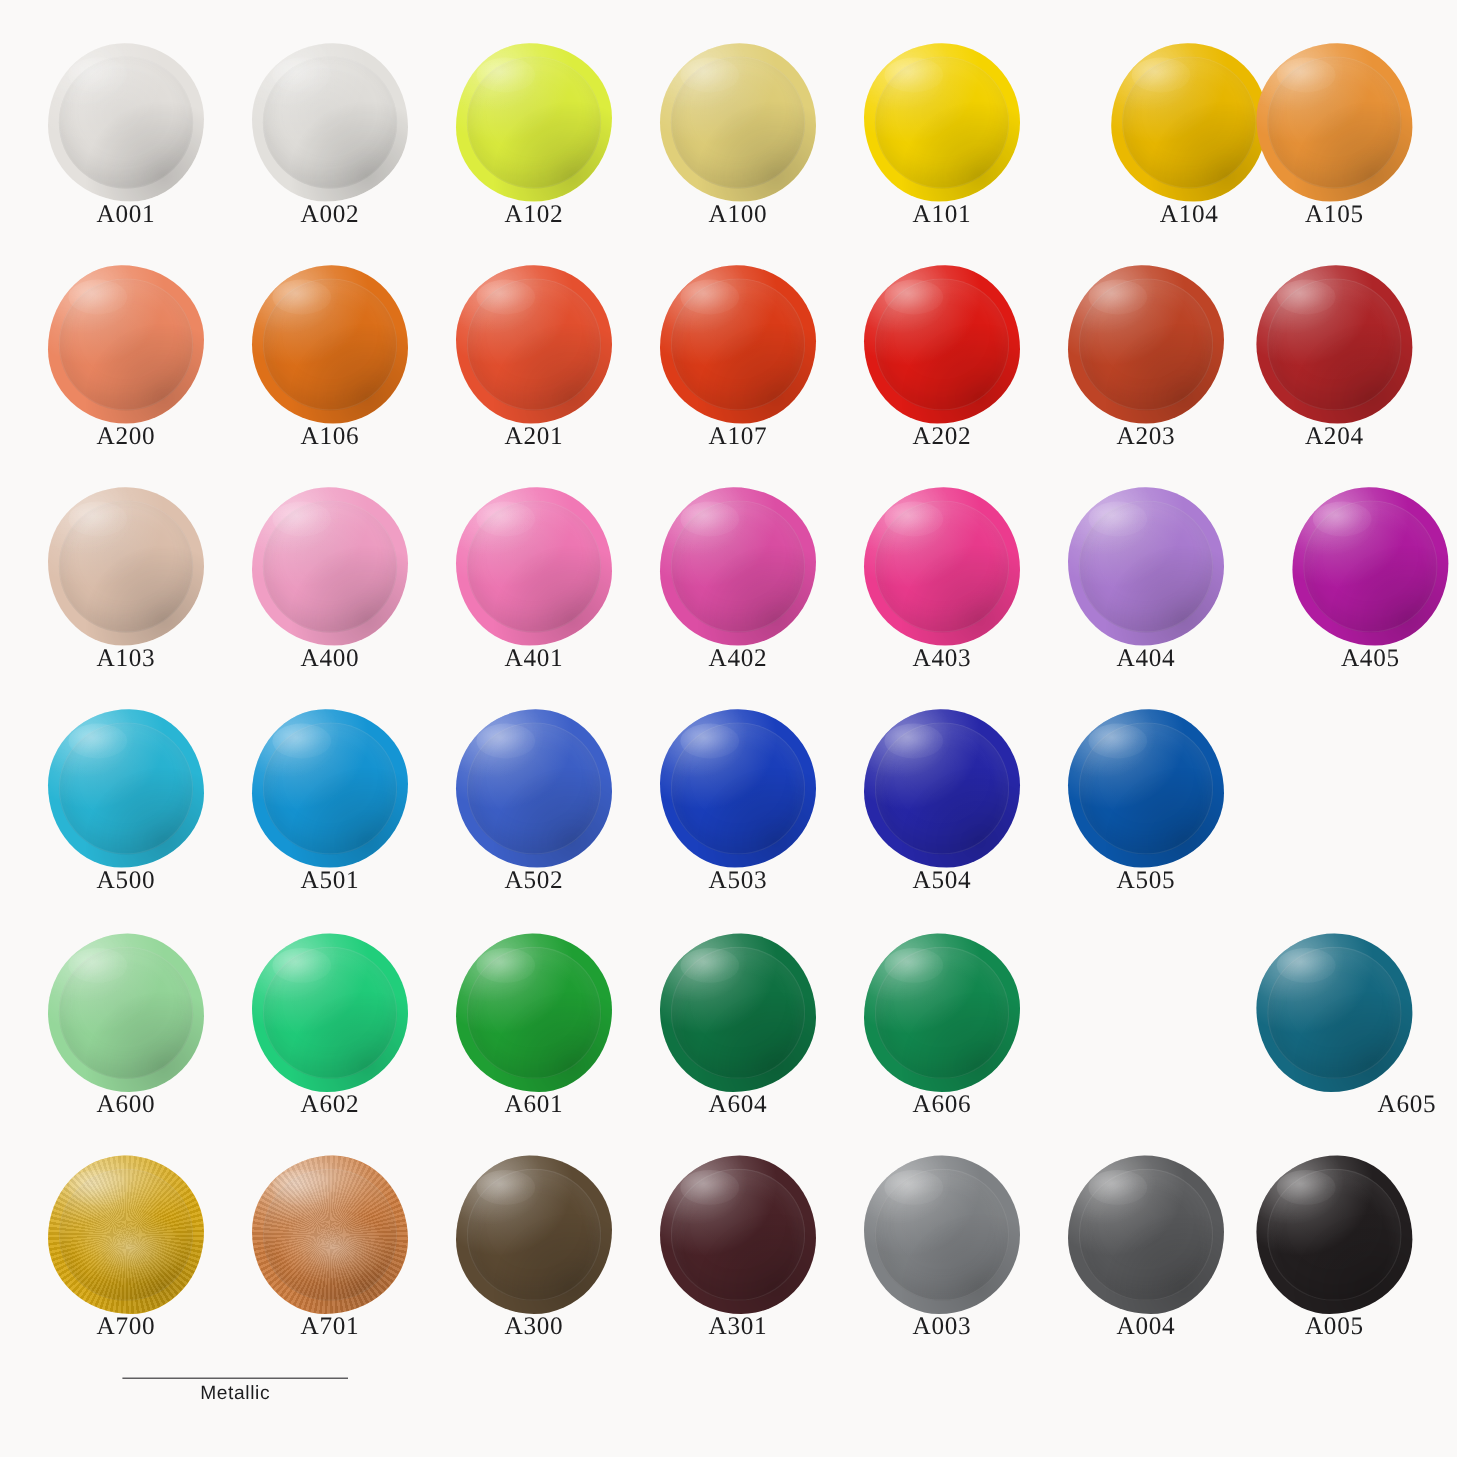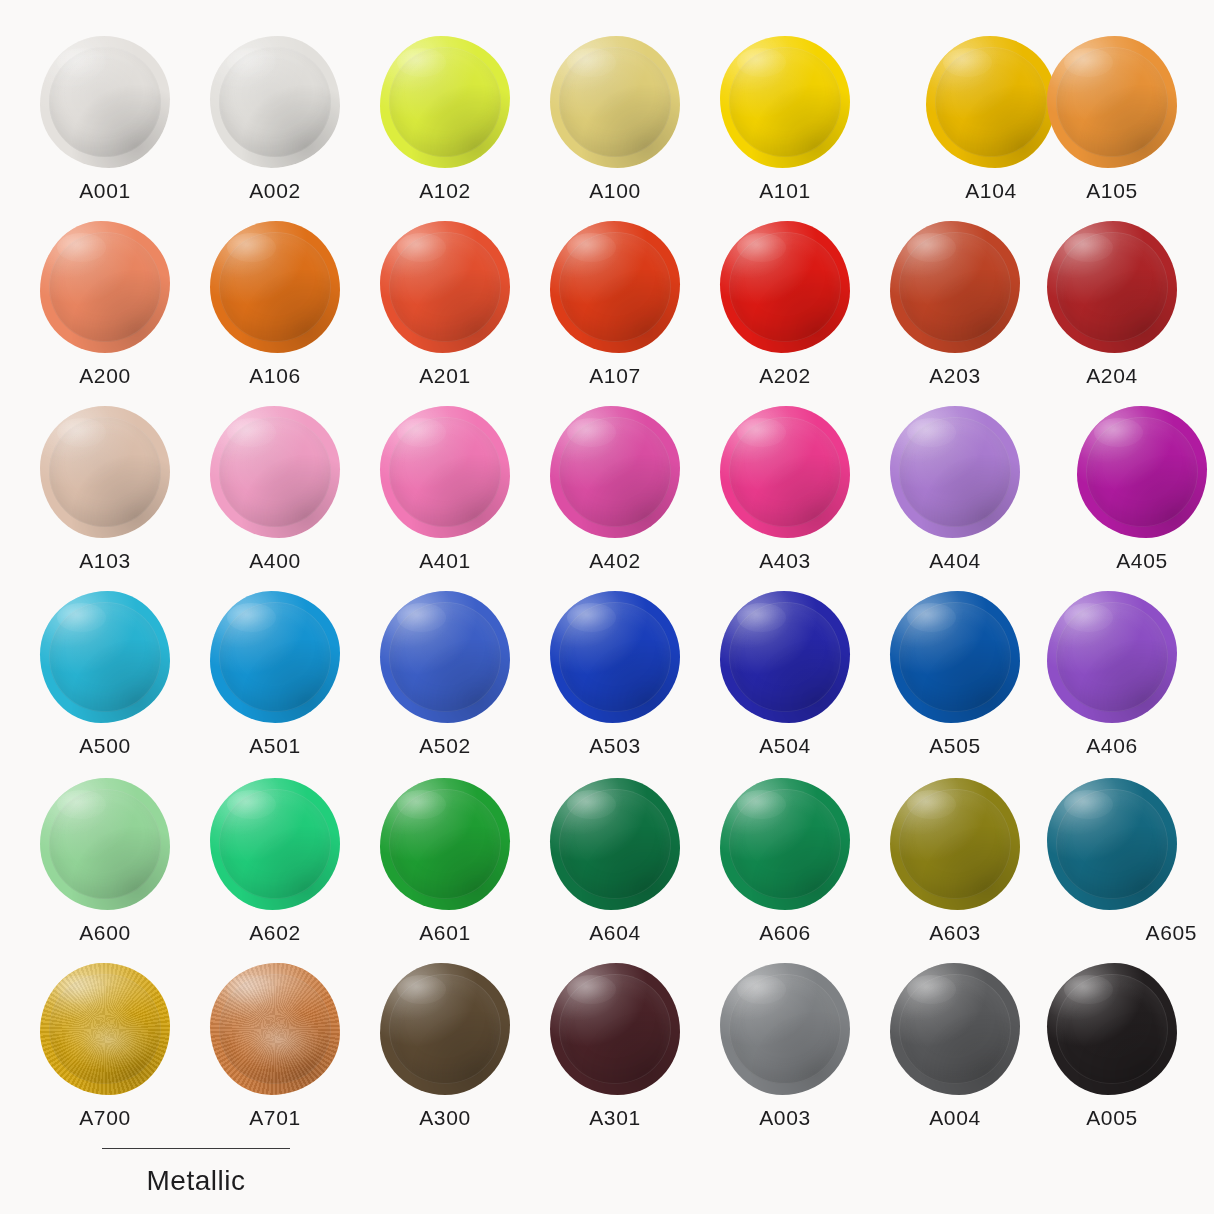--- a/index.html
+++ b/index.html
@@ -141,46 +141,45 @@
       radial-gradient(ellipse 70% 44% at 48% 14%,
         rgba(255,255,255,0.28) 0%,
         rgba(255,255,255,0.00) 70%),
       repeating-conic-gradient(from 0deg at 50% 50%,
         rgba(255,255,255,0.085) 0deg 2deg,
         rgba(0,0,0,0.07) 2deg 4deg);
     pointer-events: none;
   }
 
   .swatch-label {
-    margin-top: 12px;
     font-size: 21px;
     letter-spacing: 0.6px;
     color: #1d1d1f;
-    font-family: Liberation Sans, sans-serif;
+    font-family: Liberation Serif, serif;
     line-height: 1;
     white-space: nowrap;
   }
 
   
   .metallic-note {
     position: absolute;
     left: 96px;
     top: 1148px;
     width: 200px;
     text-align: center;
   }
   .metallic-rule {
     width: 188px;
     height: 1px;
     background: #3a3a3c;
     margin: 0 auto;
   }
   .metallic-text {
-    margin-top: 18px;
-    font-size: 28px;
+    margin-top: 5px;
+    font-size: 16px;
     letter-spacing: 0.5px;
     color: #1d1d1f;
     line-height: 1;
   }
 </style>
 </head>
 <body>
 
 <div id="chart-root">
   <div class="swatch-grid" id="swatch-grid">
@@ -420,29 +419,20 @@
       </div>
       <div class="swatch-cell" style="left: 870px; top: 591px;">
         <div class="blob-wrap">
           <div class="blob" style="--c: #0b56a8; border-radius: 52% 48% 53% 47% / 48% 53% 47% 52%;">
             <div class="blob-shade" style="border-radius: 52% 48% 53% 47% / 48% 53% 47% 52%;"></div>
             <div class="blob-gloss"></div>
           </div>
         </div>
         <div class="swatch-label">A505</div>
       </div>
-      <div class="swatch-cell" style="left: 1027px; top: 591px;">
-        <div class="blob-wrap">
-          <div class="blob" style="--c: #8e4fc6; border-radius: 47% 53% 50% 50% / 53% 47%;">
-            <div class="blob-shade" style="border-radius: 47% 53% 50% 50% / 53% 47%;"></div>
-            <div class="blob-gloss"></div>
-          </div>
-        </div>
-        <div class="swatch-label">A406</div>
-      </div>
       <div class="swatch-cell" style="left: 20px; top: 778px;">
         <div class="blob-wrap">
           <div class="blob" style="--c: #95d79a; border-radius: 51% 49% 48% 52% / 50% 52% 48% 50%;">
             <div class="blob-shade" style="border-radius: 51% 49% 48% 52% / 50% 52% 48% 50%;"></div>
             <div class="blob-gloss"></div>
           </div>
         </div>
         <div class="swatch-label">A600</div>
       </div>
       <div class="swatch-cell" style="left: 190px; top: 778px;">
@@ -473,29 +463,20 @@
         <div class="swatch-label">A604</div>
       </div>
       <div class="swatch-cell" style="left: 700px; top: 778px;">
         <div class="blob-wrap">
           <div class="blob" style="--c: #12894f; border-radius: 47% 53% 50% 50% / 53% 47%;">
             <div class="blob-shade" style="border-radius: 47% 53% 50% 50% / 53% 47%;"></div>
             <div class="blob-gloss"></div>
           </div>
         </div>
         <div class="swatch-label">A606</div>
-      </div>
-      <div class="swatch-cell" style="left: 870px; top: 778px;">
-        <div class="blob-wrap">
-          <div class="blob" style="--c: #8b8016; border-radius: 51% 49% 48% 52% / 50% 52% 48% 50%;">
-            <div class="blob-shade" style="border-radius: 51% 49% 48% 52% / 50% 52% 48% 50%;"></div>
-            <div class="blob-gloss"></div>
-          </div>
-        </div>
-        <div class="swatch-label">A603</div>
       </div>
       <div class="swatch-cell" style="left: 1027px; top: 778px; text-align: right;">
         <div class="blob-wrap">
           <div class="blob" style="--c: #156981; border-radius: 50% 50% 52% 48% / 47% 50% 50% 53%;">
             <div class="blob-shade" style="border-radius: 50% 50% 52% 48% / 47% 50% 50% 53%;"></div>
             <div class="blob-gloss"></div>
           </div>
         </div>
         <div class="swatch-label">A605</div>
       </div>

